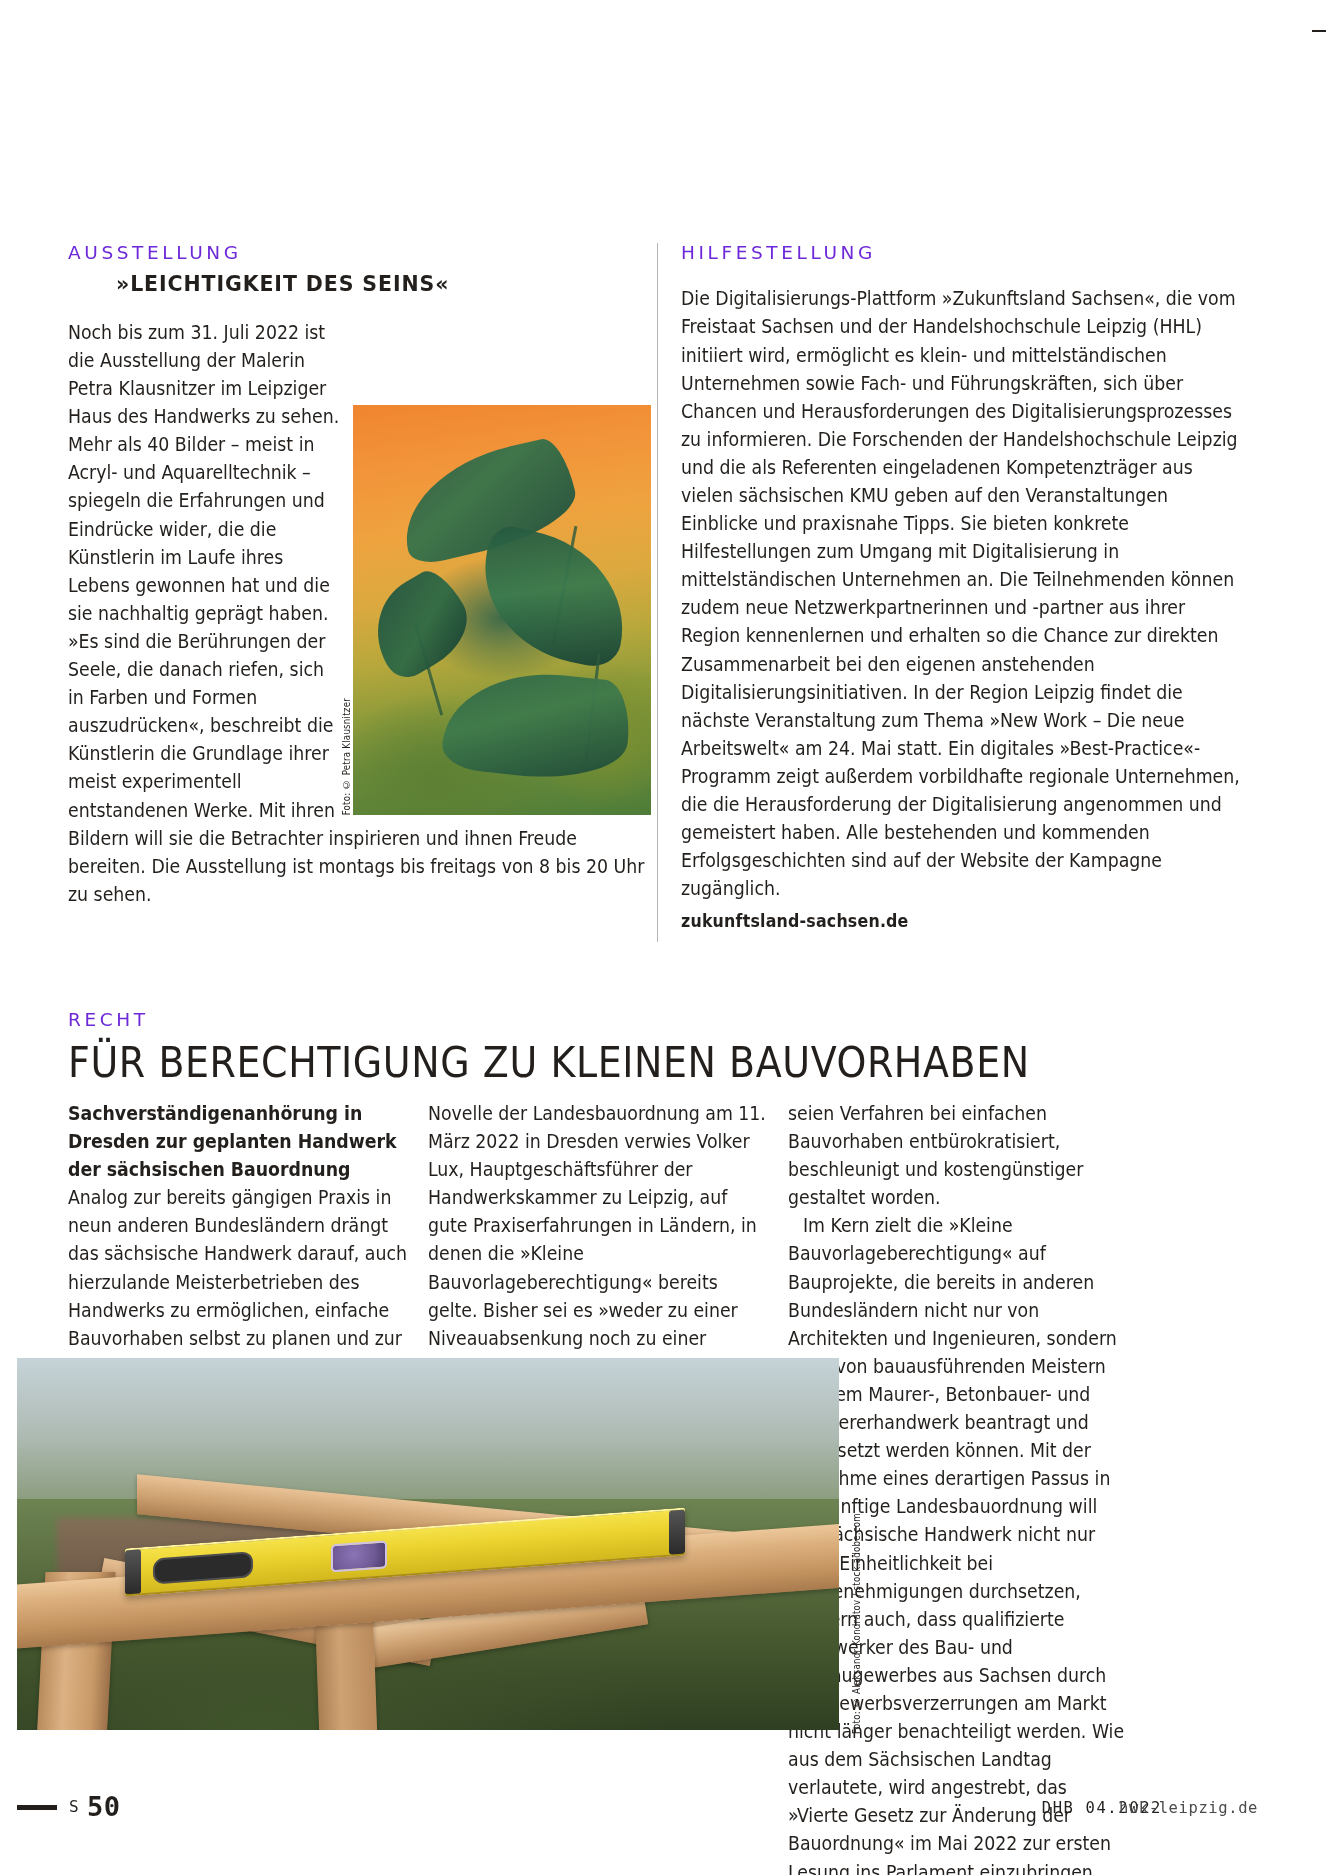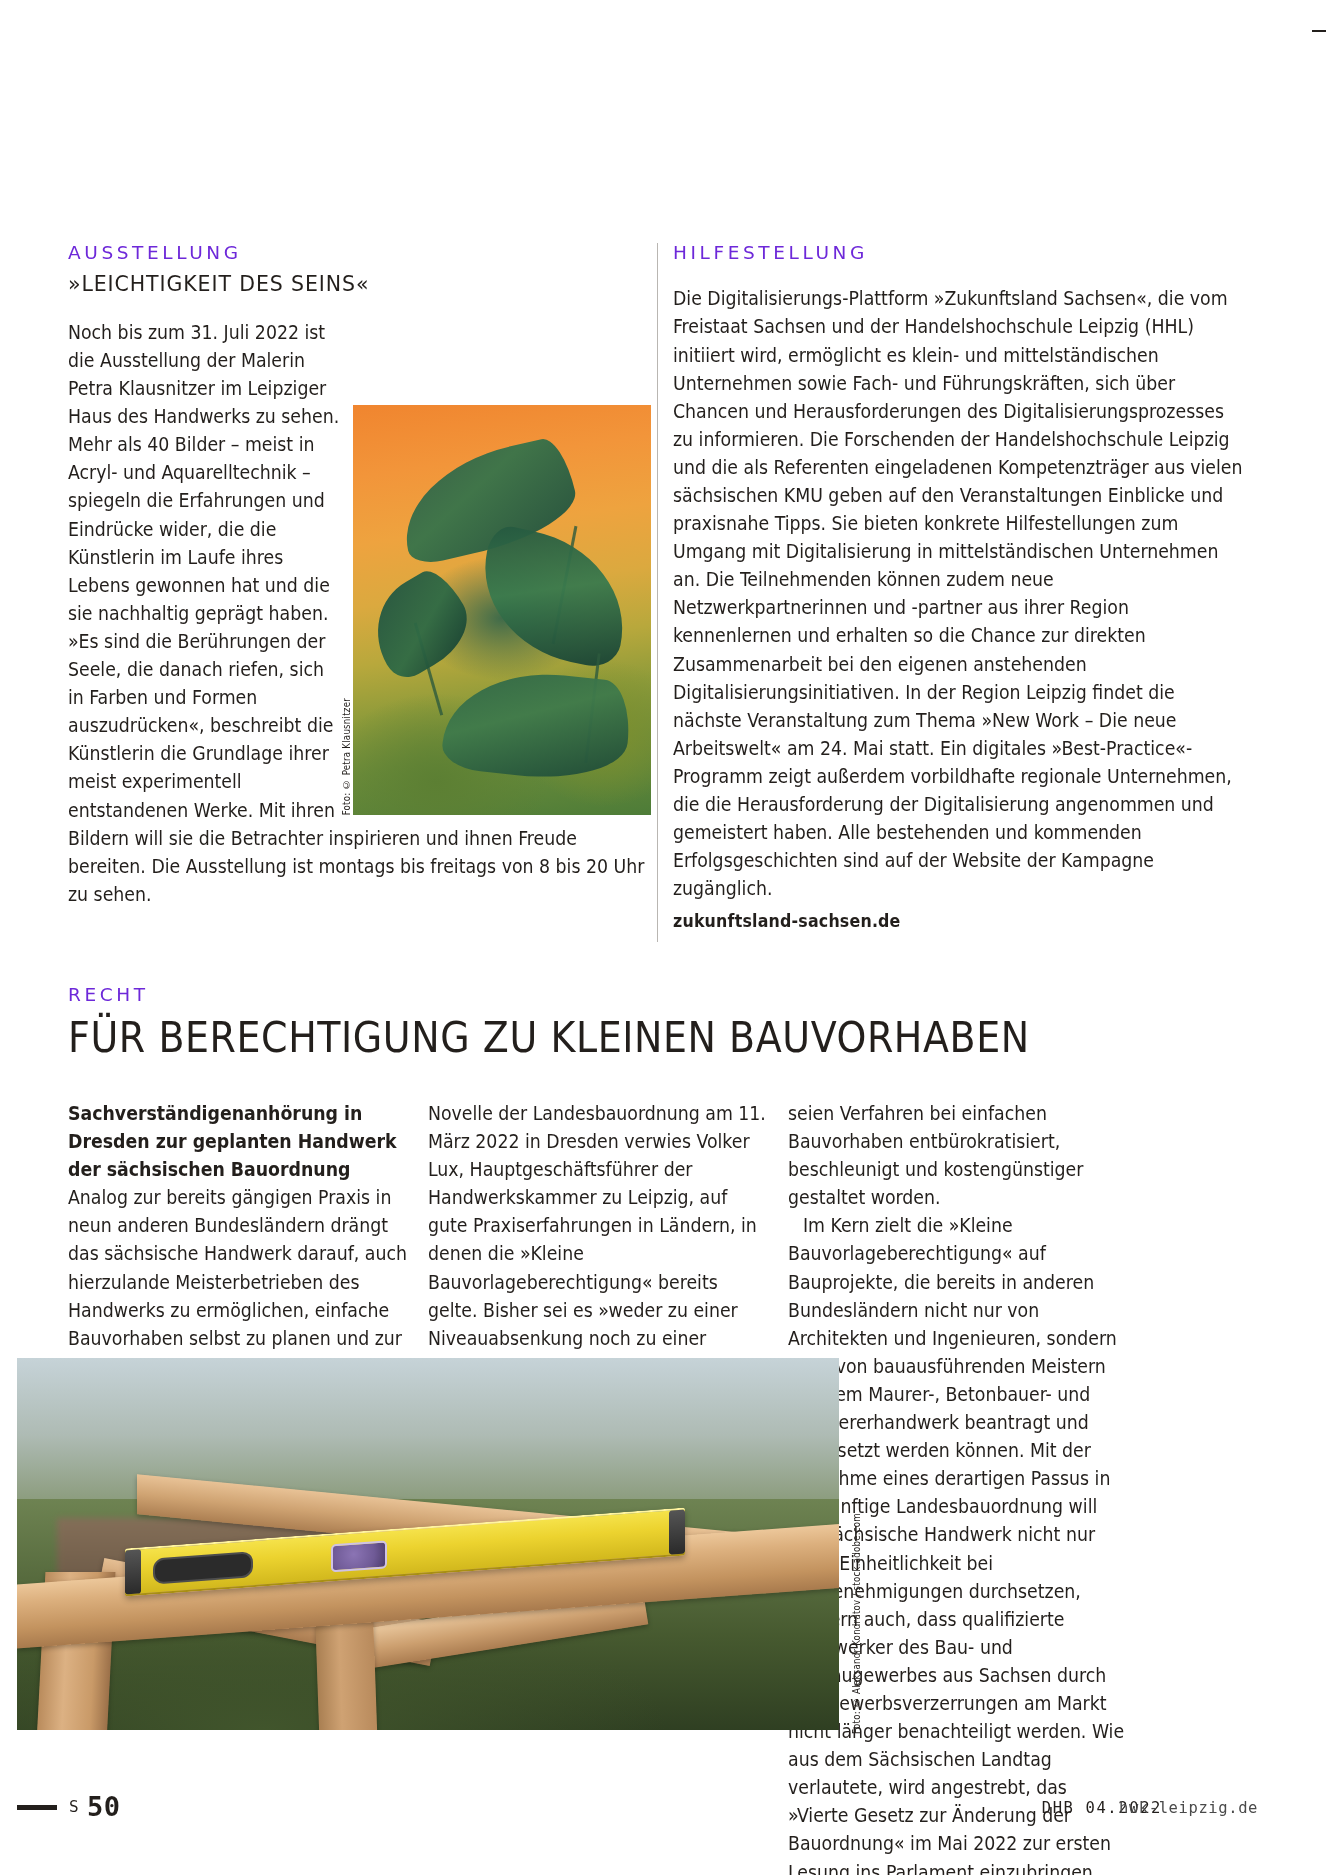--- a/index.html
+++ b/index.html
@@ -32,27 +32,28 @@
     color: #6d28d9;
     font-size: 18.5px;
     letter-spacing: 3.6px;
     font-weight: 400;
     text-transform: uppercase;
     font-family: "DejaVu Sans", sans-serif;
     line-height: 1.1;
   }
   .subhead {
     font-size: 20.5px;
-    font-weight: normal;
+    font-weight: bold;
     letter-spacing: 0.9px;
     text-transform: uppercase;
     font-family: "DejaVu Sans", sans-serif;
     color: #231f1c;
     margin-top: 10px;
     line-height: 1.15;
+    margin-left: 48px;
   }
   .body-text {
     font-size: 19.3px;
     line-height: 28.1px;
     font-family: "DejaVu Sans Condensed", "Liberation Sans Narrow", "Liberation Sans", sans-serif;
     color: #231f1c;
     text-align: left;
     font-stretch: condensed;
     transform-origin: left top;
   }
@@ -74,21 +75,21 @@
     position: absolute;
     left: 68px;
     top: 243px;
     width: 583px;
   }
   .art-right {
     position: absolute;
     left: 657px;
     top: 243px;
     width: 587px;
-    padding-left: 16px;
+    padding-left: 24px;
     box-sizing: border-box;
   }
   .art-right::before {
     content: "";
     position: absolute;
     left: 0;
     top: 0;
     bottom: -6px;
     width: 1.4px;
     background: #b9b6b2;
@@ -169,21 +170,21 @@
     white-space: nowrap;
   }
 
   
   .recht {
     position: absolute;
     left: 68px;
     top: 985px;
     width: 1180px;
   }
-  .recht .kicker { font-size: 18.5px; }
+  .recht .kicker { font-size: 18.5px; margin-top: 25px; }
   .headline-big {
     font-family: "DejaVu Sans Condensed", "Liberation Sans Narrow", "Liberation Sans", sans-serif;
     font-size: 43.5px;
     font-weight: 400;
     letter-spacing: 0.6px;
     text-transform: uppercase;
     color: #231f1c;
     margin-top: 9px;
     line-height: 1.08;
     white-space: nowrap;

